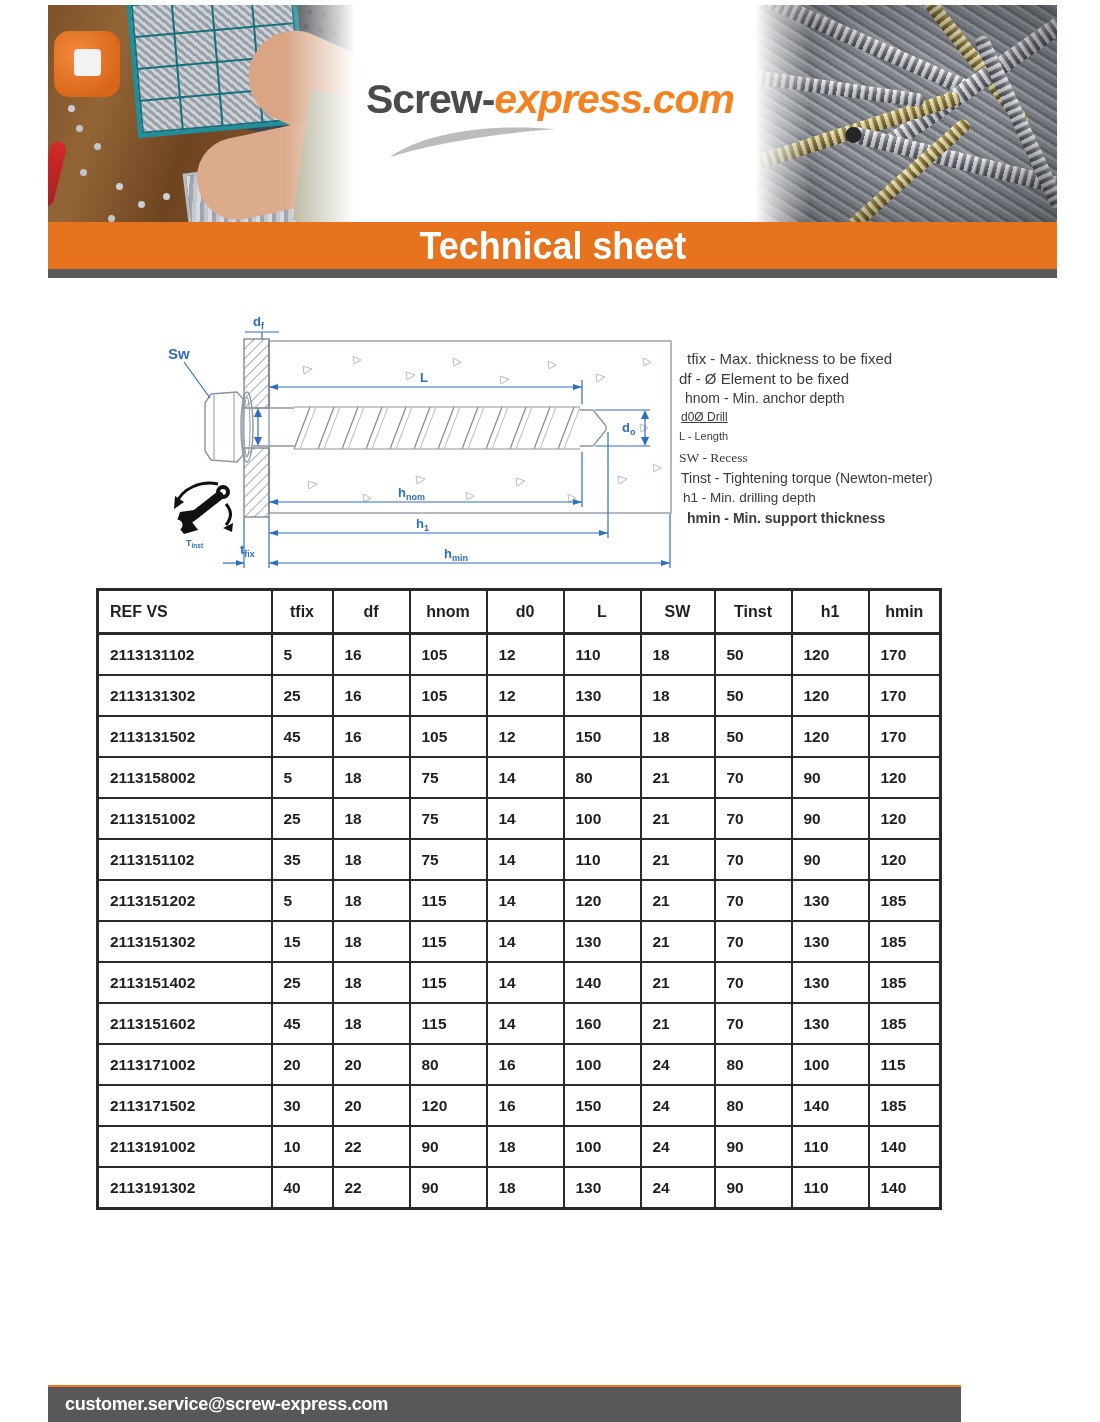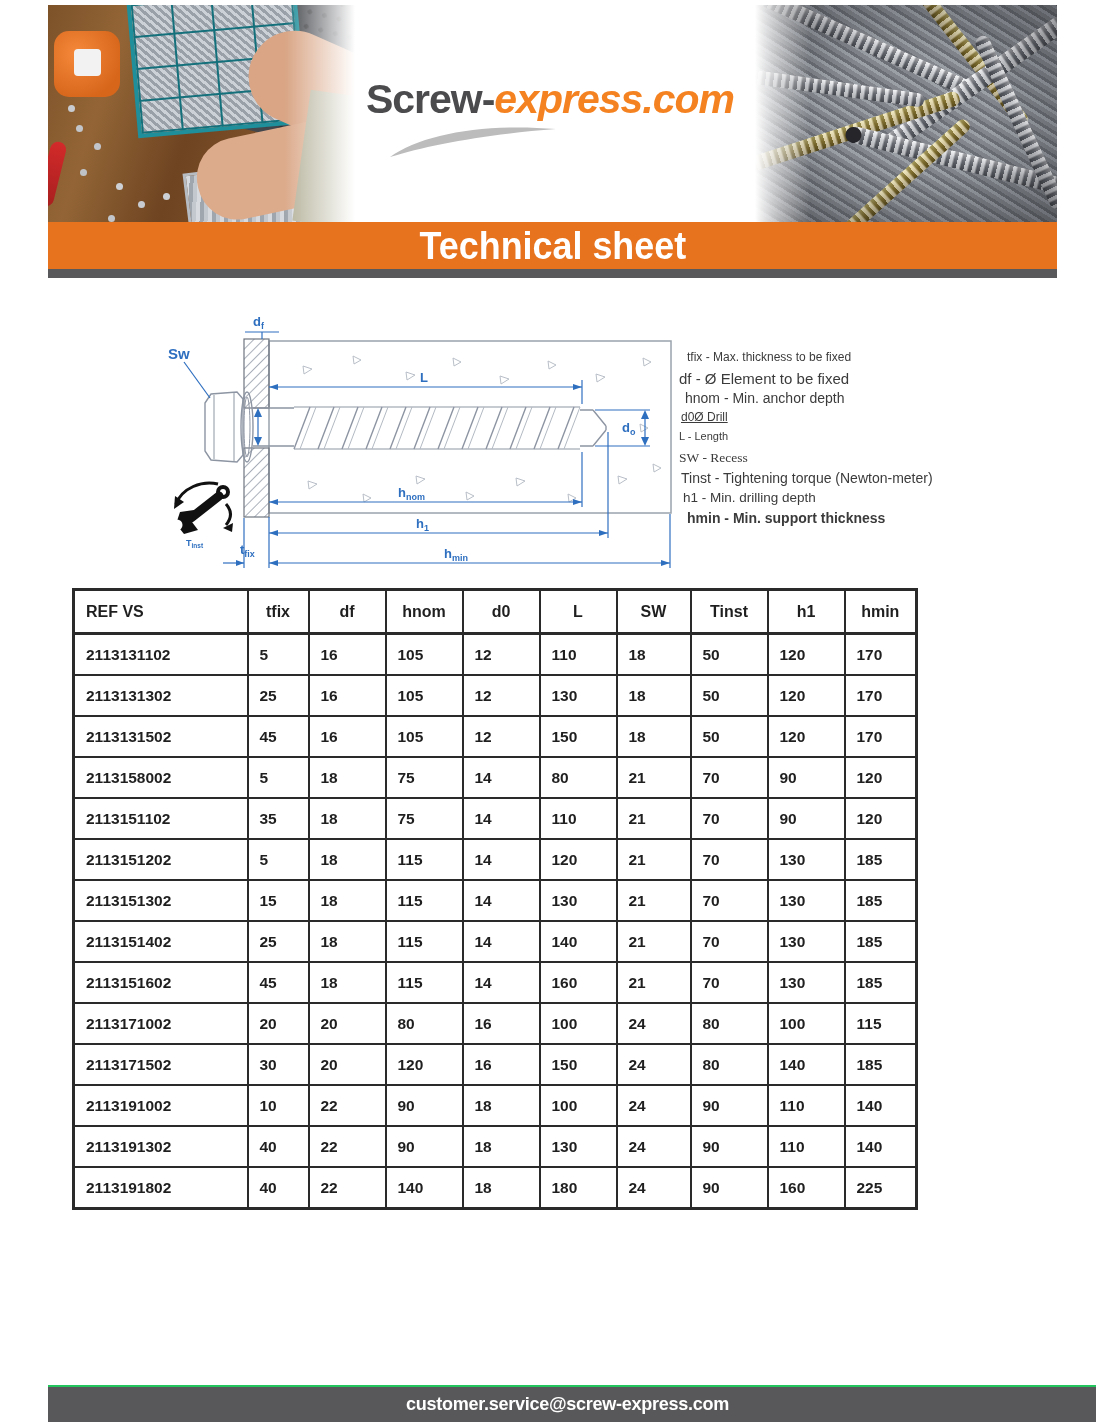--- a/index.html
+++ b/index.html
@@ -66,41 +66,41 @@
       text-align:center;line-height:47px;}
   .banner-text{display:inline-block;font-size:39px;font-weight:bold;color:#ffffff;
       transform:scaleX(.92);transform-origin:center;letter-spacing:0px;}
   .divider{position:absolute;left:48px;top:269px;width:1009px;height:9px;background:#59595b;}
   
   .diagram-svg{position:absolute;left:148px;top:306px;}
   .diagram-svg text{font-family:"Liberation Sans",sans-serif;fill:#2e6fc0;font-weight:bold;}
   
   .legend{position:absolute;left:679px;top:350px;width:290px;color:#3b3b3b;}
   .legend div{height:20px;white-space:nowrap;}
-  .lg-a{font-size:12px;padding-left:8px;}
+  .lg-a{font-size:15px;padding-left:8px;}
   .lg-b{font-size:15px;}
   .lg-c{font-size:14px;padding-left:6px;}
   .lg-d{font-size:12px;padding-left:2px;height:19px;text-decoration:underline;}
   .lg-e{font-size:11px;}
   .lg-f{font-size:13.5px;font-family:Liberation Serif, serif;}
   .lg-g{font-size:14px;padding-left:2px;}
   .lg-h{font-size:13.5px;padding-left:4px;}
   .lg-i{font-size:14px;padding-left:8px;font-weight:bold;}
   
-  .spec-table{position:absolute;left:72px;top:588px;border-collapse:collapse;table-layout:fixed;
+  .spec-table{position:absolute;left:96px;top:588px;border-collapse:collapse;table-layout:fixed;
       width:843px;}
   .spec-table th,.spec-table td{border:2px solid #2a2a2a;font-weight:bold;color:#1f1f1f;
       font-size:15.5px;padding:0 0 0 11px;text-align:left;overflow:hidden;}
   .spec-table th{height:41px;text-align:center;padding:0;font-size:16px;border-bottom:3px solid #2a2a2a;}
   .spec-table th.left{text-align:left;padding:0 0 0 11px;}
   .spec-table td{height:39px;}
   .spec-table{border:3px solid #2a2a2a;}
   
-  .footer-bar{position:absolute;left:48px;top:1385px;width:1048px;height:37px;background:#58585a;
-      border-top:2px solid #22c55e;box-sizing:border-box;text-align:center;}
+  .footer-bar{position:absolute;left:48px;top:1385px;width:913px;height:37px;background:#58585a;
+      border-top:2px solid #f97316;box-sizing:border-box;text-align:left;}
   .footer-email{display:inline-block;margin-right:26px;line-height:34px;color:#ffffff;
       font-size:19px;font-weight:bold;transform:scaleX(.95);transform-origin:right;letter-spacing:-.3px;}
 </style>
 </head>
 <body>
 
 <div class="photo photo-left">
   <div class="pl-pegboard"></div>
   <div class="pl-tealbox"></div>
   <div class="pl-tape">
@@ -338,20 +338,32 @@
         <td>18</td>
         <td>75</td>
         <td>14</td>
         <td>80</td>
         <td>21</td>
         <td>70</td>
         <td>90</td>
         <td>120</td>
       </tr>
       <tr>
+        <td>2113151002</td>
+        <td>25</td>
+        <td>18</td>
+        <td>75</td>
+        <td>14</td>
+        <td>100</td>
+        <td>21</td>
+        <td>70</td>
+        <td>90</td>
+        <td>120</td>
+      </tr>
+      <tr>
         <td>2113151102</td>
         <td>35</td>
         <td>18</td>
         <td>75</td>
         <td>14</td>
         <td>110</td>
         <td>21</td>
         <td>70</td>
         <td>90</td>
         <td>120</td>
@@ -445,30 +457,18 @@
         <td>40</td>
         <td>22</td>
         <td>90</td>
         <td>18</td>
         <td>130</td>
         <td>24</td>
         <td>90</td>
         <td>110</td>
         <td>140</td>
       </tr>
-      <tr>
-        <td>2113191802</td>
-        <td>40</td>
-        <td>22</td>
-        <td>140</td>
-        <td>18</td>
-        <td>180</td>
-        <td>24</td>
-        <td>90</td>
-        <td>160</td>
-        <td>225</td>
-      </tr>
     </tbody>
 </table>
 
 <div class="footer-bar">
   <span class="footer-email">customer.service@screw-express.com</span>
 </div>
 
 </body></html>

